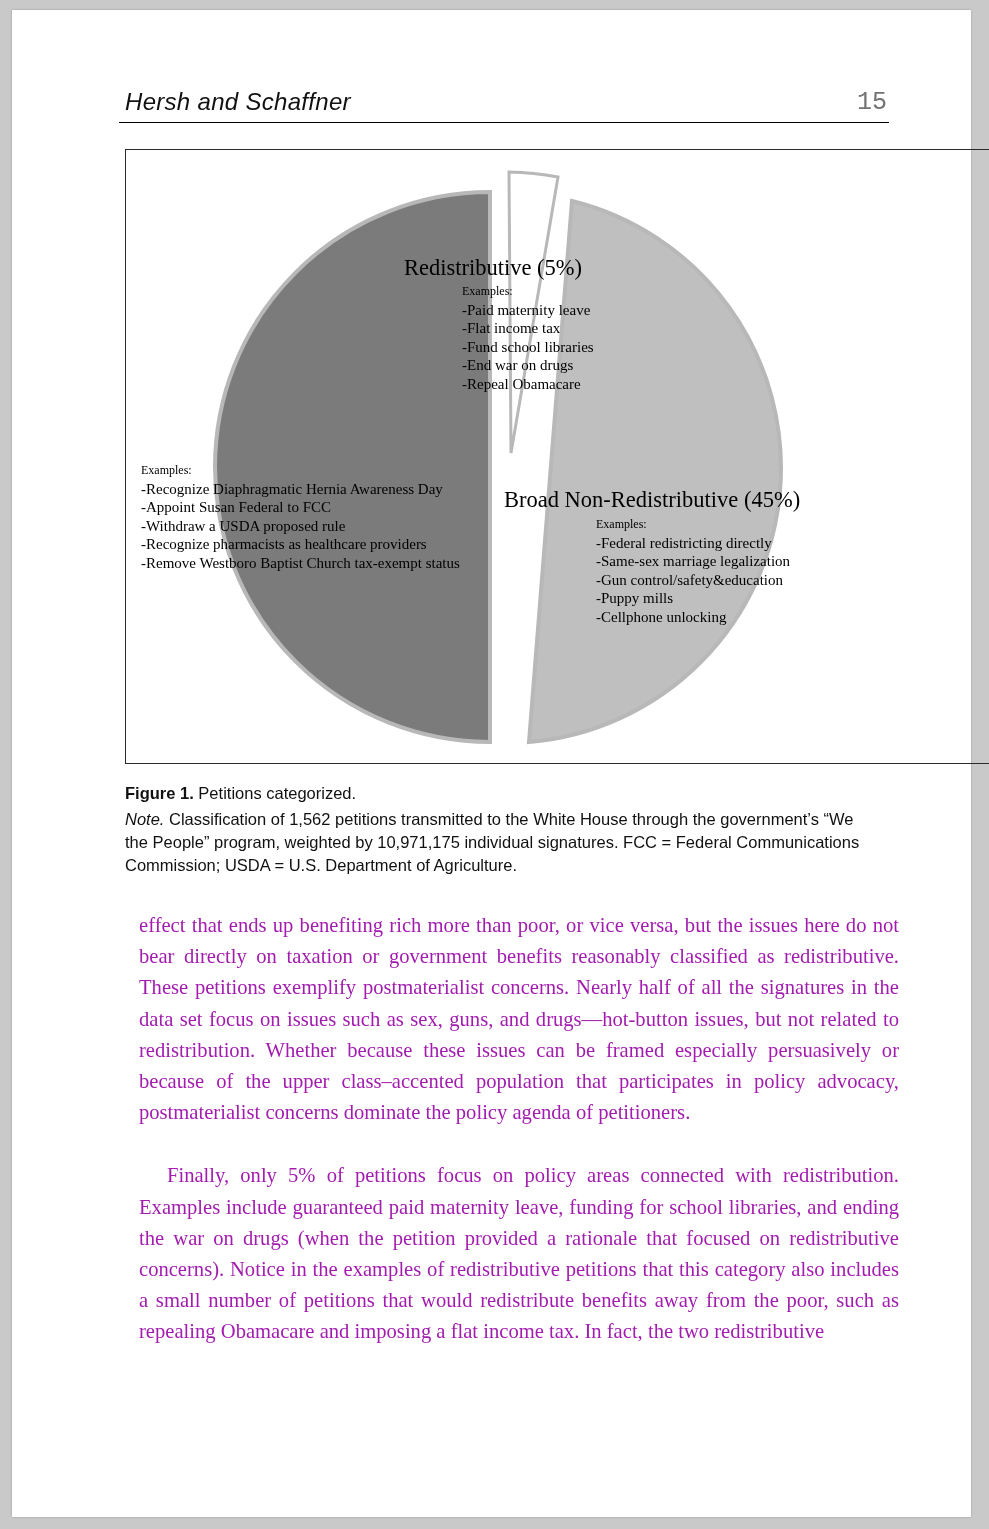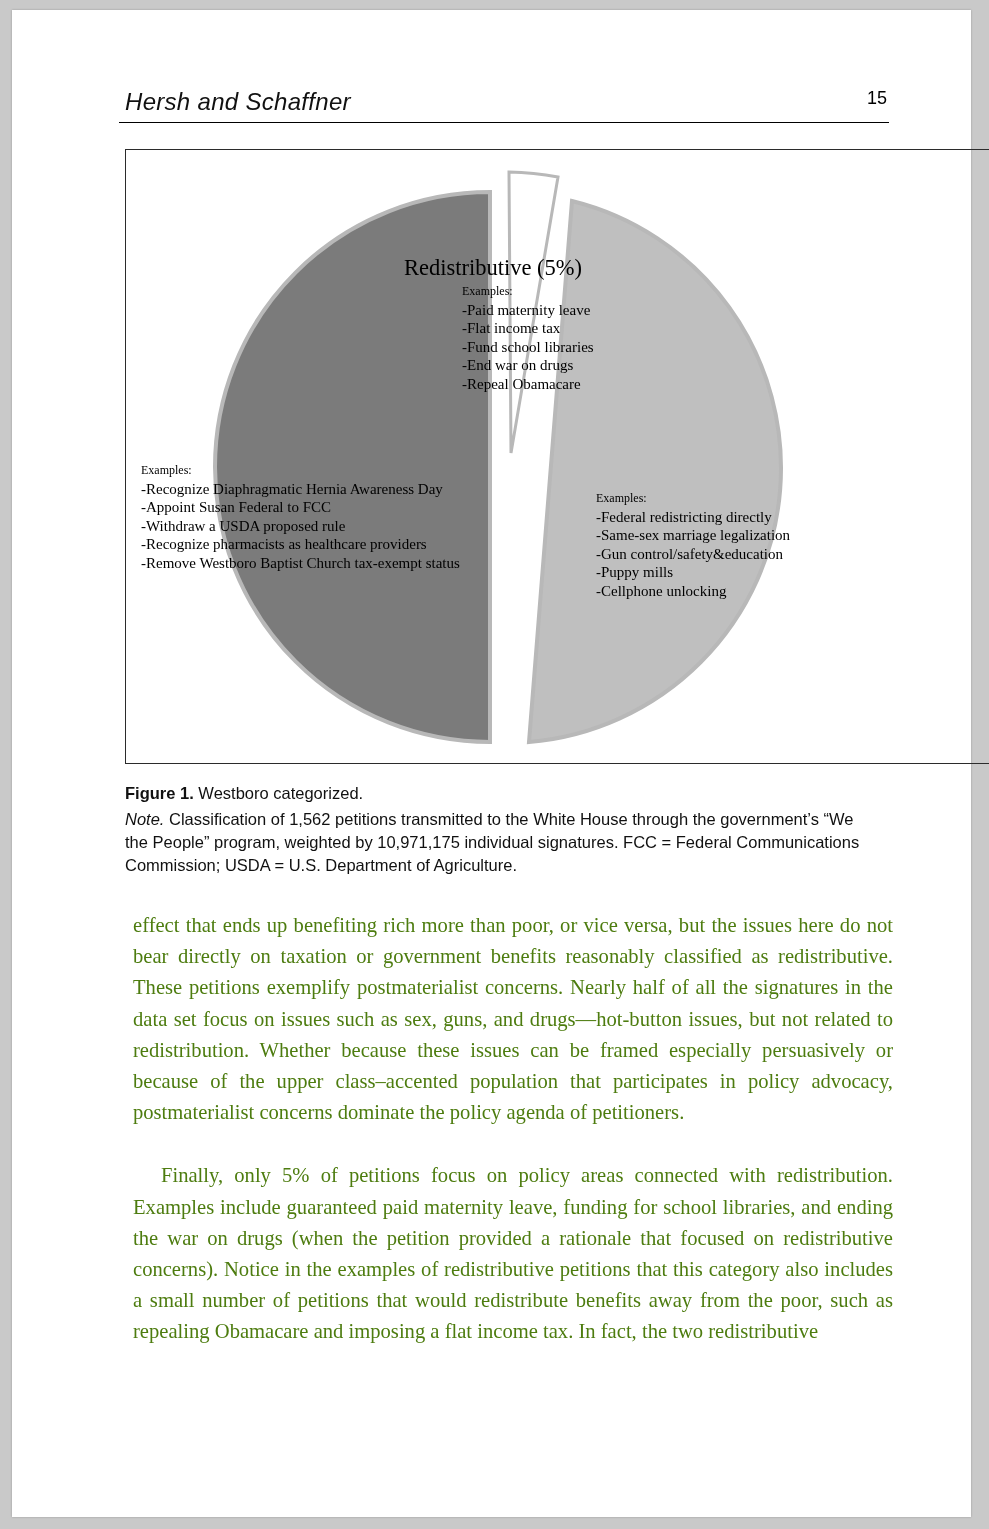--- a/index.html
+++ b/index.html
@@ -45,22 +45,23 @@
     top: 0;
     font-style: italic;
     font-size: 24px;
     letter-spacing: 0.3px;
     color: #111;
   }
   .runhead .pageno {
     position: absolute;
     right: 2px;
     top: 0;
-    font-size: 18px;
-    color: #000000;
+    font-size: 25px;
+    color: #737373;
+    font-family: Liberation Mono, monospace;
   }
   
   .figure-box {
     position: absolute;
     left: 6px;
     top: 139px;
     width: 884px;
     height: 615px;
     border: 1.3px solid #2b2b2b;
     box-sizing: border-box;
@@ -114,27 +115,27 @@
   }
   .caption .fig-num { font-weight: bold; }
   .caption .fig-title { }
   .caption .note-lead { font-style: italic; }
   .caption p { margin: 0; }
   .caption .note { margin-top: 3px; }
 
   
   .body-text {
     position: absolute;
-    left: 14px;
+    left: 20px;
     top: 900px;
     width: 760px;
     font-family: "Liberation Serif", serif;
     font-size: 20.6px;
     line-height: 31.2px;
-    color: #4d7c0f;
+    color: #a21caf;
     text-align: justify;
   }
   .body-text p { margin: 0; }
   .body-text p.indent { text-indent: 28px; margin-top: 32px; }
 </style>
 </head>
 <body>
 
 <div class="page">
   <div class="content">
@@ -173,35 +174,36 @@
           <div class="ex-head">Examples:</div>
           <div class="ex-list">-Recognize Diaphragmatic Hernia Awareness Day</div>
           <div class="ex-list">-Appoint Susan Federal to FCC</div>
           <div class="ex-list">-Withdraw a USDA proposed rule</div>
           <div class="ex-list">-Recognize pharmacists as healthcare providers</div>
           <div class="ex-list">-Remove Westboro Baptist Church tax-exempt status</div>
         </div>
       </div>
 
       <div class="slice-label lab-broad">
+        <div class="slice-title">Broad Non-Redistributive (45%)</div>
         <div class="ex-block">
           <div class="ex-head">Examples:</div>
           <div class="ex-list">-Federal redistricting directly</div>
           <div class="ex-list">-Same-sex marriage legalization</div>
           <div class="ex-list">-Gun control/safety&amp;education</div>
           <div class="ex-list">-Puppy mills</div>
           <div class="ex-list">-Cellphone unlocking</div>
         </div>
       </div>
     </div>
 
     <div class="caption">
       <p>
         <span class="fig-num">Figure 1.</span>
-        <span class="fig-title">Westboro categorized.</span>
+        <span class="fig-title">Petitions categorized.</span>
       </p>
       <p class="note">
         <span class="note-lead">Note.</span><span> Classification of 1,562 petitions transmitted to the White House through the government’s “We the People” program, weighted by 10,971,175 individual signatures. FCC = Federal Communications Commission; USDA = U.S. Department of Agriculture.</span>
       </p>
     </div>
 
     <div class="body-text">
       <p>effect that ends up benefiting rich more than poor, or vice versa, but the issues here do not bear directly on taxation or government benefits reasonably classified as redistributive. These petitions exemplify postmaterialist concerns. Nearly half of all the signatures in the data set focus on issues such as sex, guns, and drugs—hot-button issues, but not related to redistribution. Whether because these issues can be framed especially persuasively or because of the upper class–accented population that participates in policy advocacy, postmaterialist concerns dominate the policy agenda of petitioners.</p>
       <p class="indent">Finally, only 5% of petitions focus on policy areas connected with redistribution. Examples include guaranteed paid maternity leave, funding for school libraries, and ending the war on drugs (when the petition provided a rationale that focused on redistributive concerns). Notice in the examples of redistributive petitions that this category also includes a small number of petitions that would redistribute benefits away from the poor, such as repealing Obamacare and imposing a flat income tax. In fact, the two redistributive</p>
     </div>

